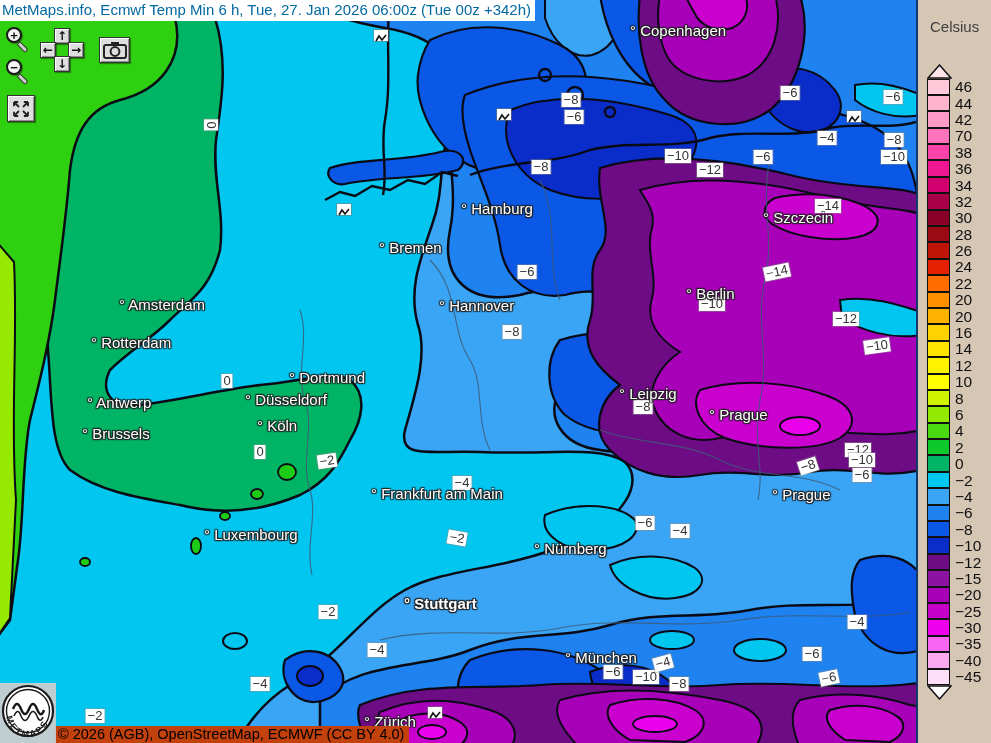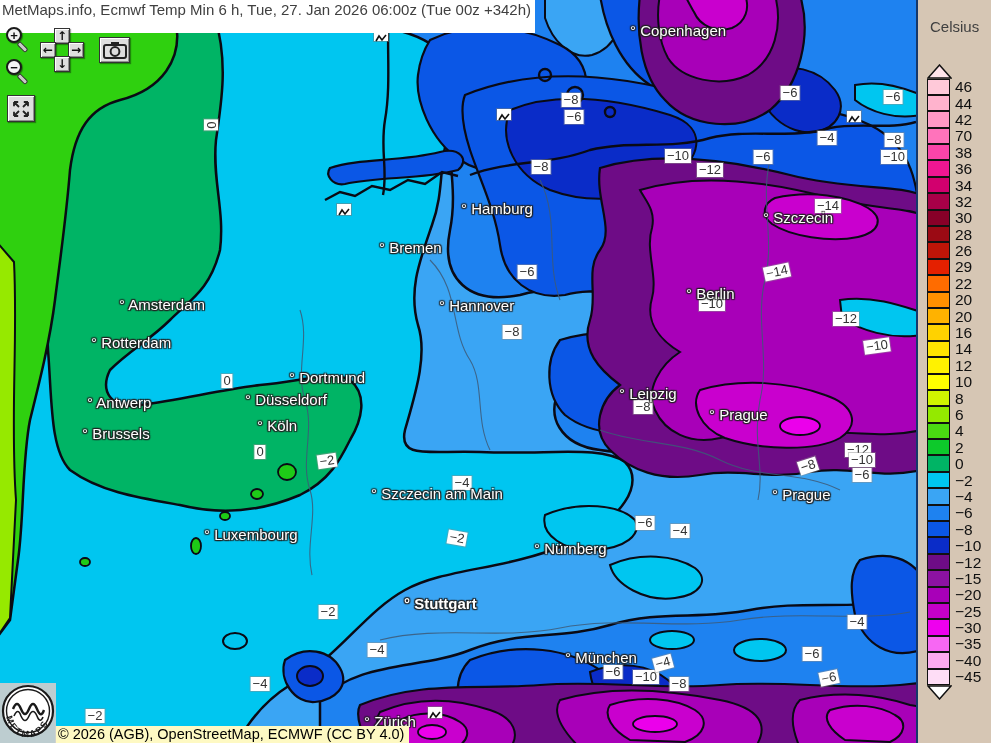--- a/index.html
+++ b/index.html
@@ -3,24 +3,24 @@
 <meta charset="utf-8">
 <style>
   html,body{margin:0;padding:0;background:#888;}
   *{box-sizing:border-box;}
   .app{position:relative;width:991px;height:743px;overflow:hidden;
        font-family:"Liberation Sans","DejaVu Sans",sans-serif;background:#3AA5F4;}
   
   .map{position:absolute;left:0;top:0;width:916px;height:743px;overflow:hidden;}
   .map svg.terrain{position:absolute;left:0;top:0;}
   
-  .titlebar{position:absolute;left:0;top:0;height:33px;background:#fff;color:#404040;
+  .titlebar{position:absolute;left:0;top:0;height:21px;background:#fff;color:#0369a1;
     font-size:15px;line-height:20px;padding:0 4px 0 2px;white-space:nowrap;z-index:30;}
   
-  .copyright{position:absolute;left:55px;top:726px;height:18px;background:#fef9c3;color:#000;
+  .copyright{position:absolute;left:55px;top:726px;height:18px;background:#c2410c;color:#000;
     font-size:14.5px;line-height:16px;padding:0 5px 0 3px;white-space:nowrap;z-index:30;}
   
   .city{position:absolute;color:#fff;font-size:15px;white-space:nowrap;z-index:20;
     text-shadow:-1px -1px 1px #222,1px -1px 1px #222,-1px 1px 1px #222,1px 1px 1px #222,0 0 2px #000;}
   .city::before{content:"° ";font-size:15px;}
   
   .clabel{position:absolute;background:#fff;color:#333;font-size:13px;line-height:14px;
     padding:0 2px;z-index:10;white-space:nowrap;box-shadow:0 0 0 1px rgba(140,140,140,.45);}
   
   .artifact{position:absolute;width:14px;height:11px;background:#fff;z-index:9;
@@ -176,21 +176,21 @@
         <div class="city" style="left: 119px; top: 296px;">Amsterdam</div>
         <div class="city" style="left: 91px; top: 334px;">Rotterdam</div>
         <div class="city" style="left: 289px; top: 369px;">Dortmund</div>
         <div class="city" style="left: 245px; top: 391px;">Düsseldorf</div>
         <div class="city" style="left: 257px; top: 417px;">Köln</div>
         <div class="city" style="left: 87px; top: 394px;">Antwerp</div>
         <div class="city" style="left: 82px; top: 425px;">Brussels</div>
         <div class="city" style="left: 619px; top: 385px;">Leipzig</div>
         <div class="city" style="left: 709px; top: 406px;">Prague</div>
         <div class="city" style="left: 772px; top: 486px;">Prague</div>
-        <div class="city" style="left: 371px; top: 485px;">Szczecin am Main</div>
+        <div class="city" style="left: 371px; top: 485px;">Frankfurt am Main</div>
         <div class="city" style="left: 204px; top: 526px;">Luxembourg</div>
         <div class="city" style="left: 534px; top: 540px;">Nürnberg</div>
         <div class="city" style="left: 404px; top: 595px; font-weight: bold;">Stuttgart</div>
         <div class="city" style="left: 565px; top: 649px;">München</div>
         <div class="city" style="left: 364px; top: 713px;">Zürich</div>
         <div class="clabel" style="left: 211px; top: 125px; transform: translate(-50%, -50%) rotate(90deg);">0</div>
         <div class="clabel" style="left: 571px; top: 100px; transform: translate(-50%, -50%) rotate(0deg);">−8</div>
         <div class="clabel" style="left: 574px; top: 117px; transform: translate(-50%, -50%) rotate(0deg);">−6</div>
         <div class="clabel" style="left: 541px; top: 167px; transform: translate(-50%, -50%) rotate(0deg);">−8</div>
         <div class="clabel" style="left: 678px; top: 156px; transform: translate(-50%, -50%) rotate(0deg);">−10</div>
@@ -348,21 +348,21 @@
           <div class="lrow">
             <span class="sw" style="background: rgb(155, 10, 20);"></span>
             <span class="lv">28</span>
           </div>
           <div class="lrow">
             <span class="sw" style="background: rgb(190, 21, 8);"></span>
             <span class="lv">26</span>
           </div>
           <div class="lrow">
             <span class="sw" style="background: rgb(228, 32, 0);"></span>
-            <span class="lv">29</span>
+            <span class="lv">24</span>
           </div>
           <div class="lrow">
             <span class="sw" style="background: rgb(255, 108, 0);"></span>
             <span class="lv">22</span>
           </div>
           <div class="lrow">
             <span class="sw" style="background: rgb(255, 144, 0);"></span>
             <span class="lv">20</span>
           </div>
           <div class="lrow">

